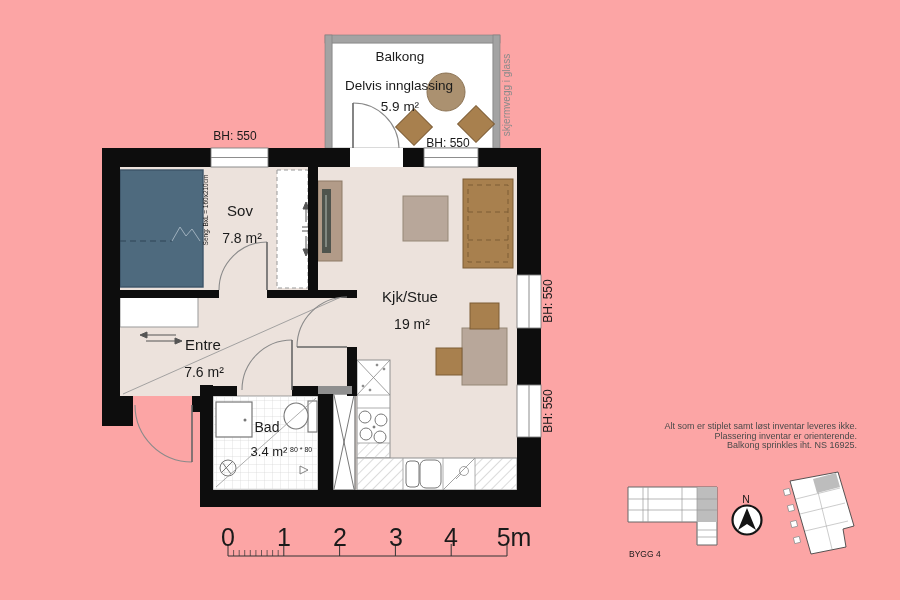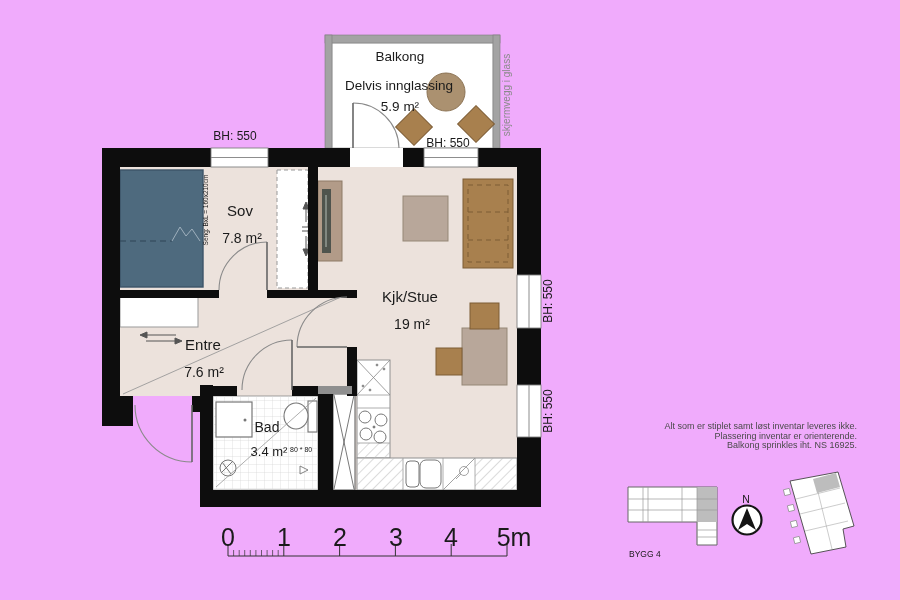--- a/index.html
+++ b/index.html
@@ -1,16 +1,16 @@
 <!DOCTYPE html>
 <html><head>
 <meta charset="utf-8">
 <style>
   html,body{margin:0;padding:0;background:#ffffff;}
-  .canvas{position:relative;width:900px;height:600px;background:#f0abfc;overflow:hidden;
+  .canvas{position:relative;width:900px;height:600px;background:#fca5a5;overflow:hidden;
           font-family:"Liberation Sans",sans-serif;text-decoration:underline;}
   svg{display:block;}
   svg text{font-family:"Liberation Sans",sans-serif;fill:#1a1a1a;}
   .note-text{fill:#4a4a4a;}
   .muted{fill:#8a8a8a;}
 </style>
 </head>
 <body>
 
 <div class="canvas">

